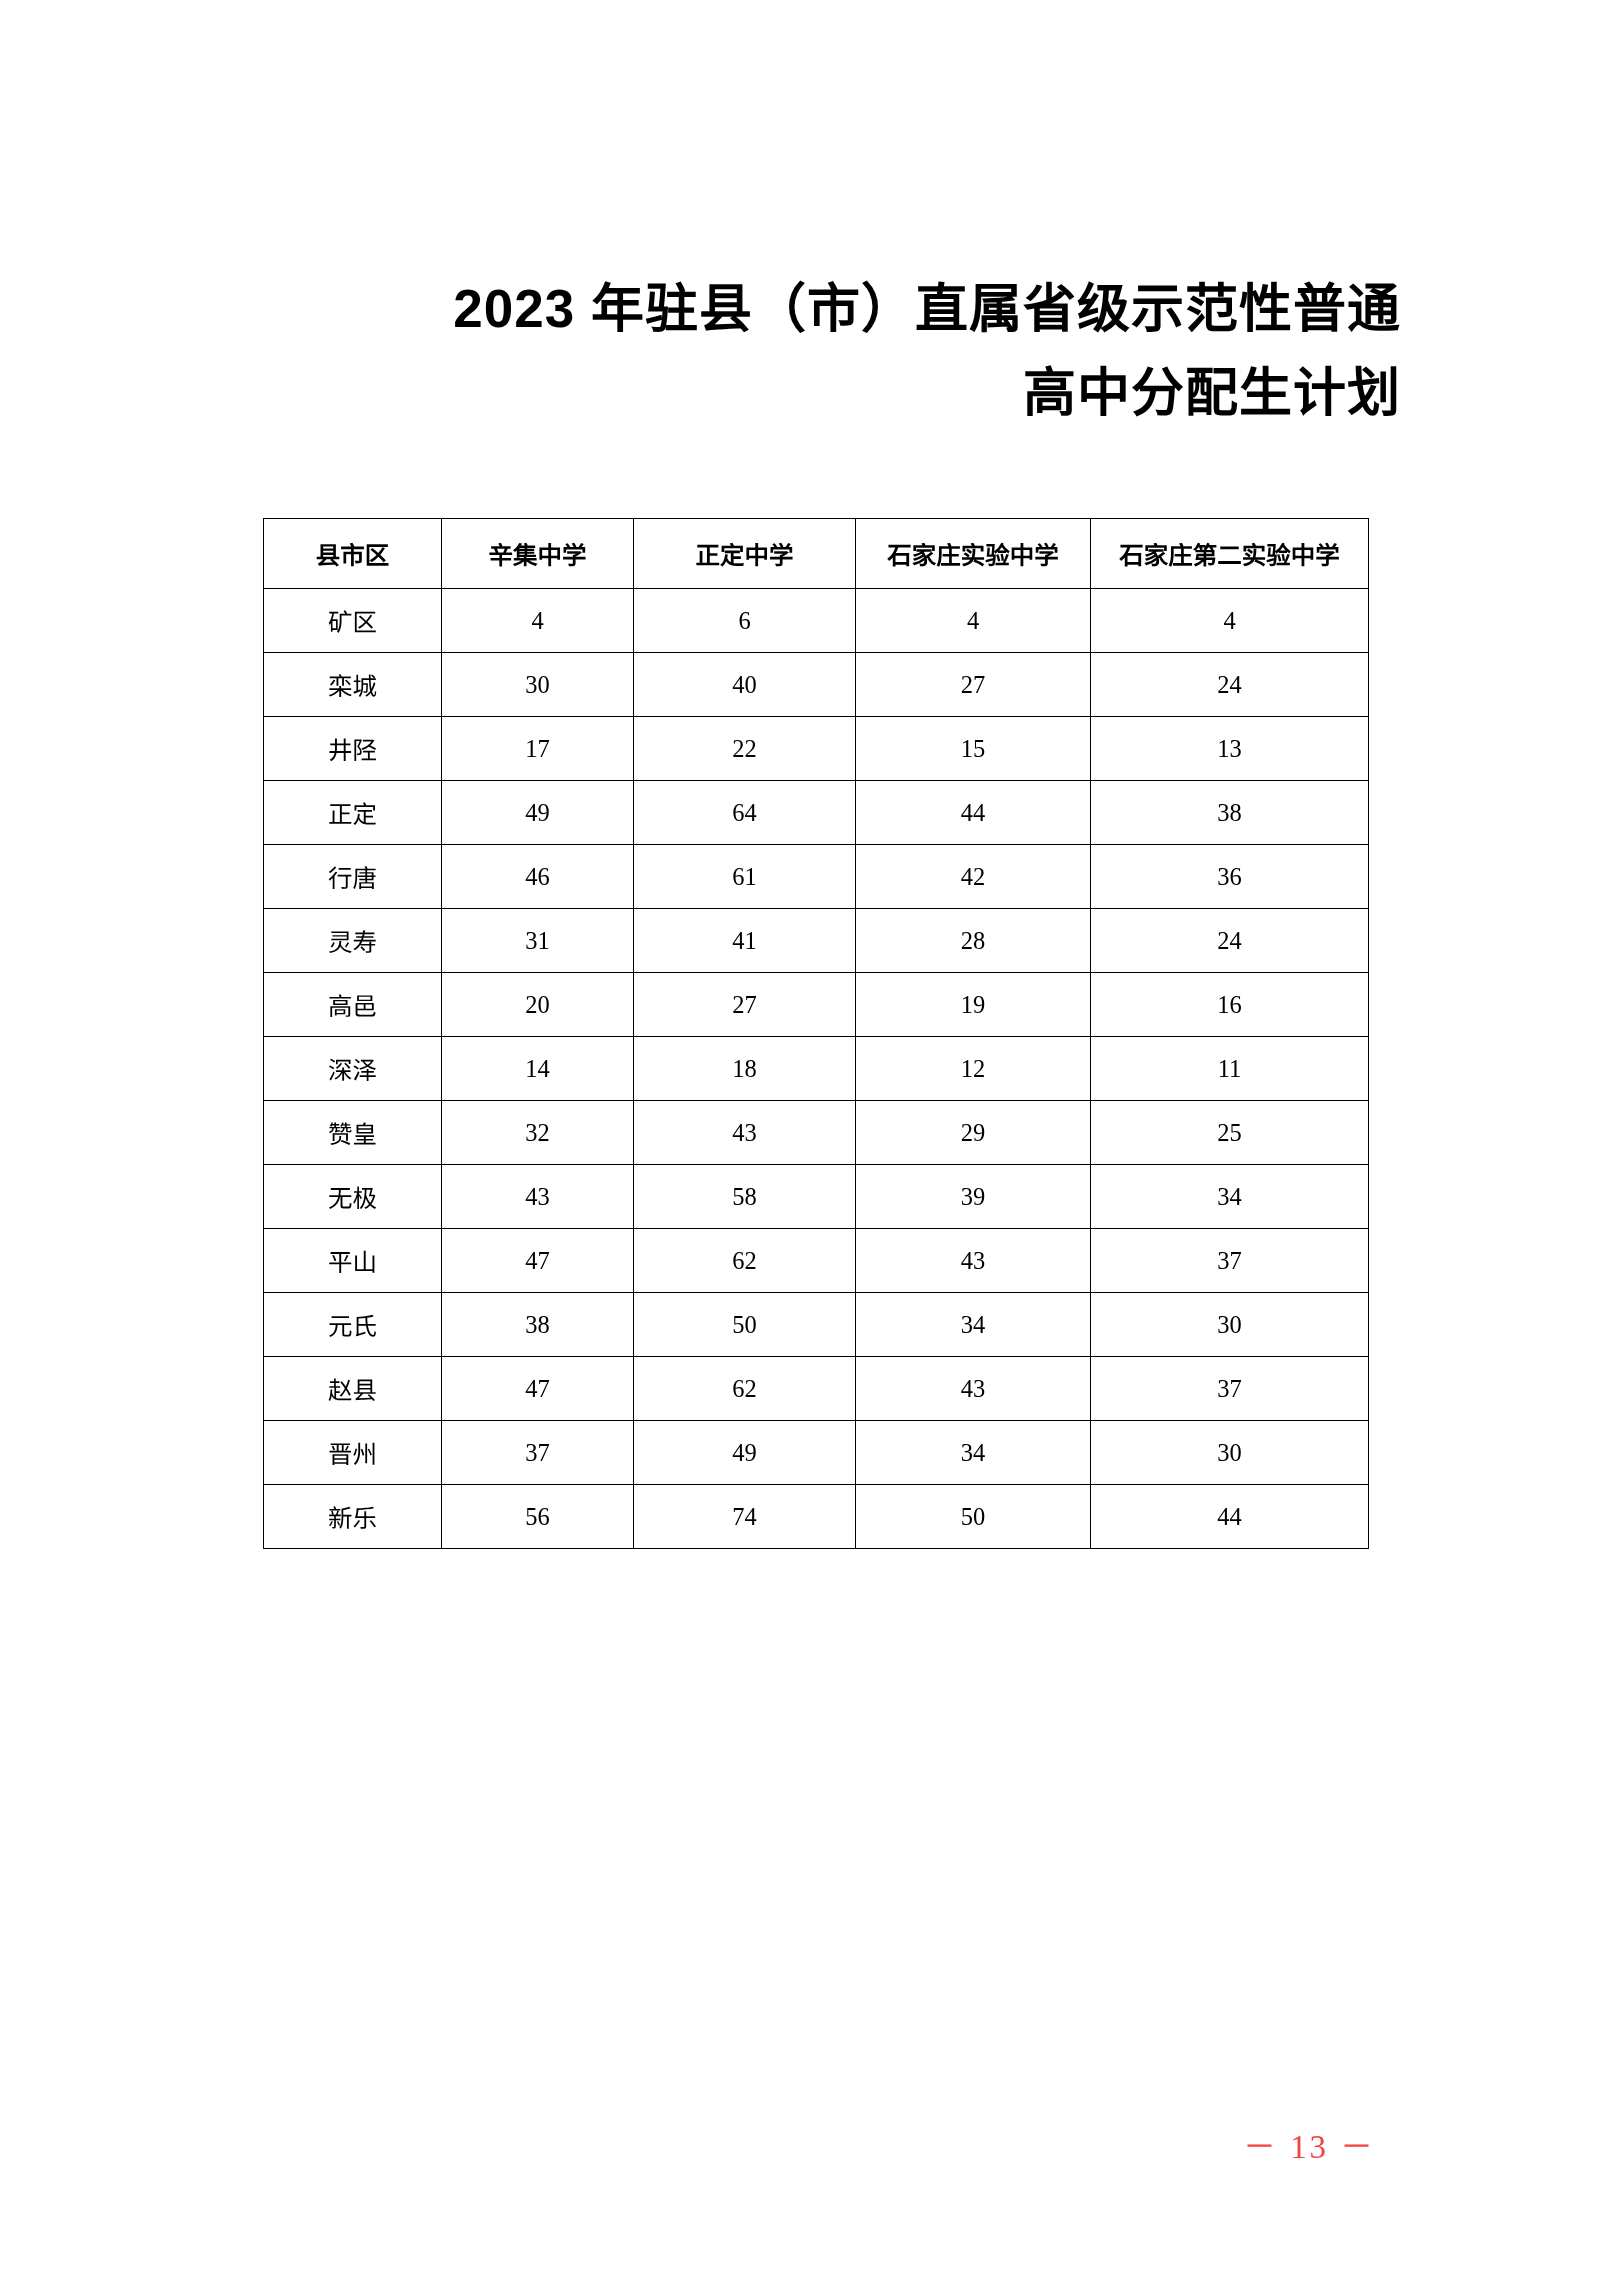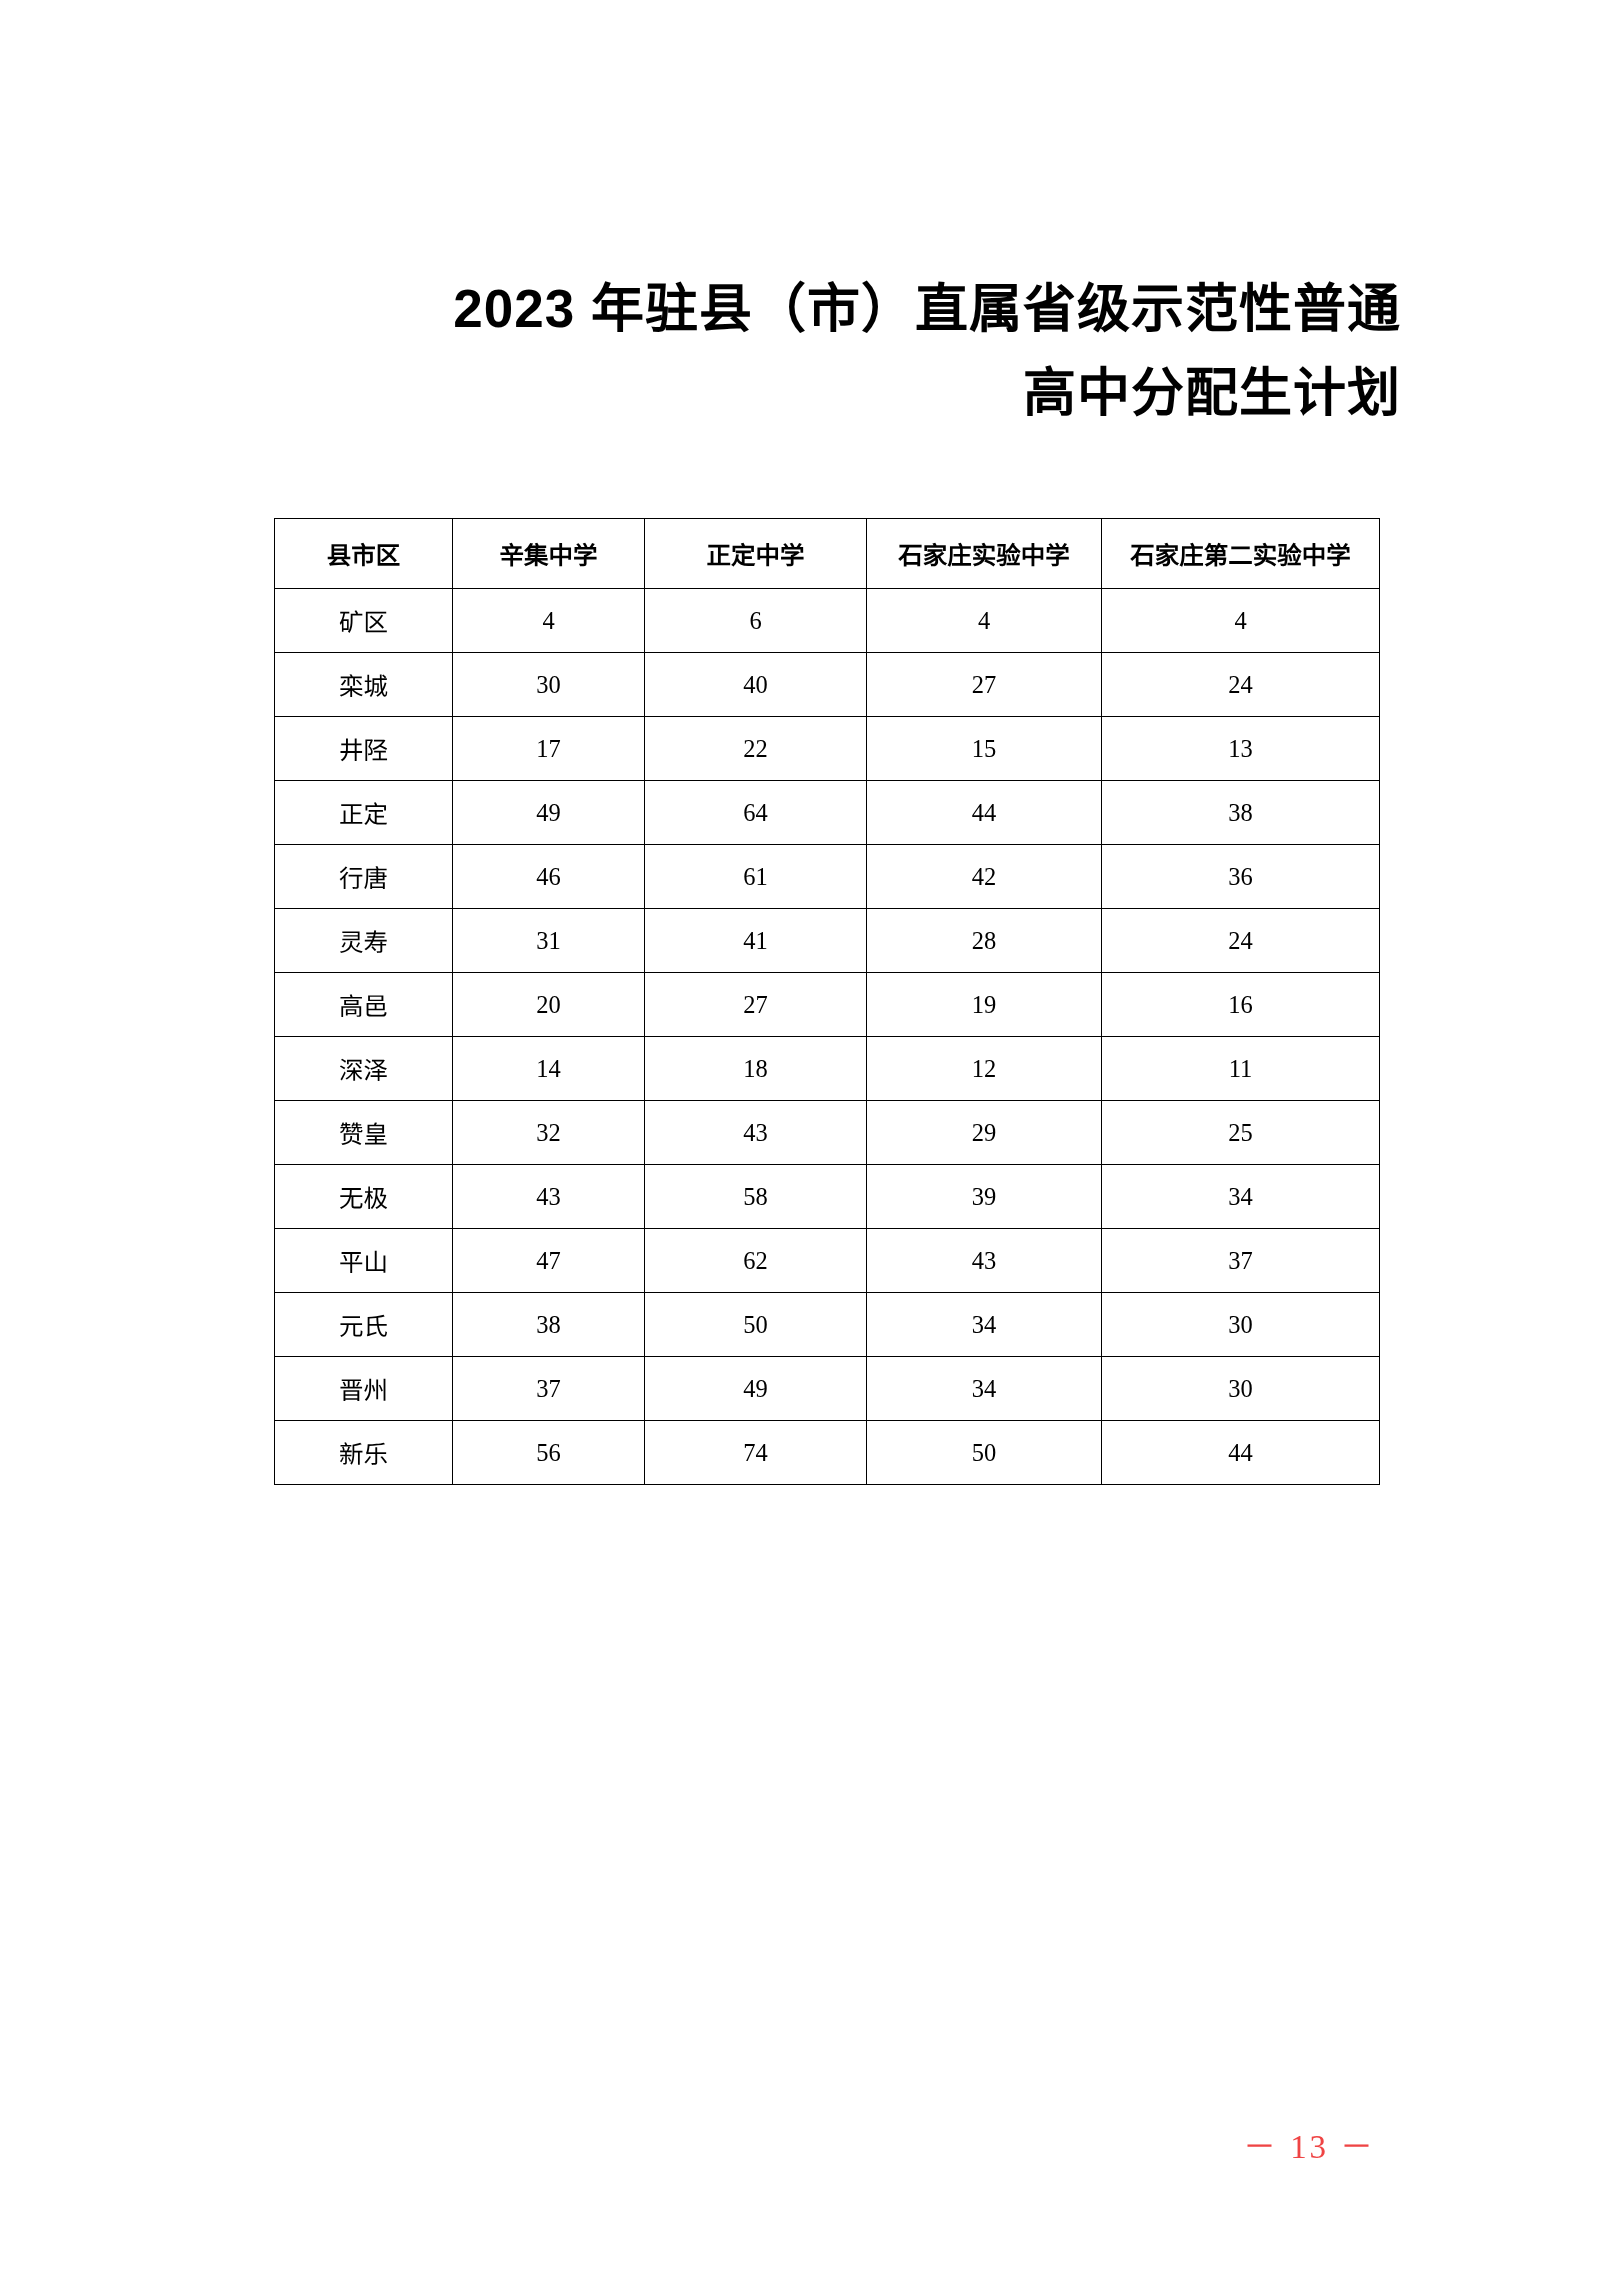--- a/index.html
+++ b/index.html
@@ -39,21 +39,20 @@
   }
   .doc-title .line {
     display: block;
   }
 
   .table-wrap {
     position: absolute;
     top: 518px;
     left: 263px;
     width: 964px;
-    margin-left: 11px;
   }
 
   table.plan-table {
     border-collapse: collapse;
     width: 1106px;
     table-layout: fixed;
   }
   table.plan-table td,
   table.plan-table th {
     border: 1.5px solid #000000;
@@ -206,20 +205,27 @@
           <td class="num">37</td>
         </tr>
         <tr>
           <td class="region">元氏</td>
           <td class="num">38</td>
           <td class="num">50</td>
           <td class="num">34</td>
           <td class="num">30</td>
         </tr>
         <tr>
+          <td class="region">赵县</td>
+          <td class="num">47</td>
+          <td class="num">62</td>
+          <td class="num">43</td>
+          <td class="num">37</td>
+        </tr>
+        <tr>
           <td class="region">晋州</td>
           <td class="num">37</td>
           <td class="num">49</td>
           <td class="num">34</td>
           <td class="num">30</td>
         </tr>
         <tr>
           <td class="region">新乐</td>
           <td class="num">56</td>
           <td class="num">74</td>

